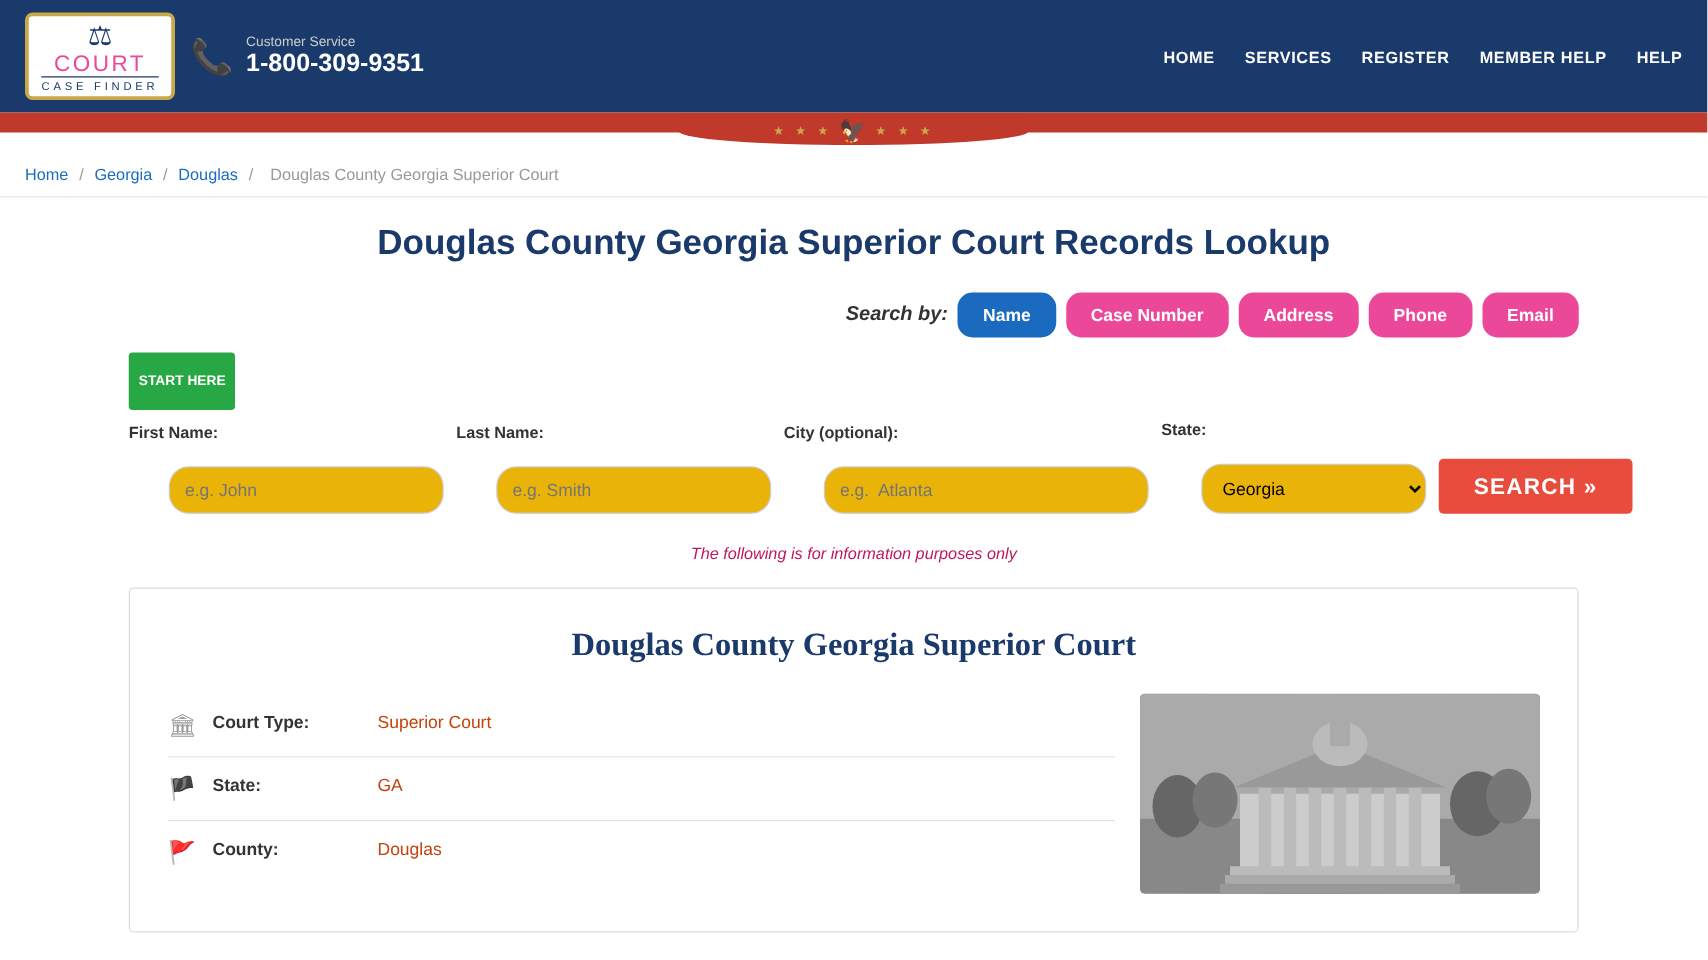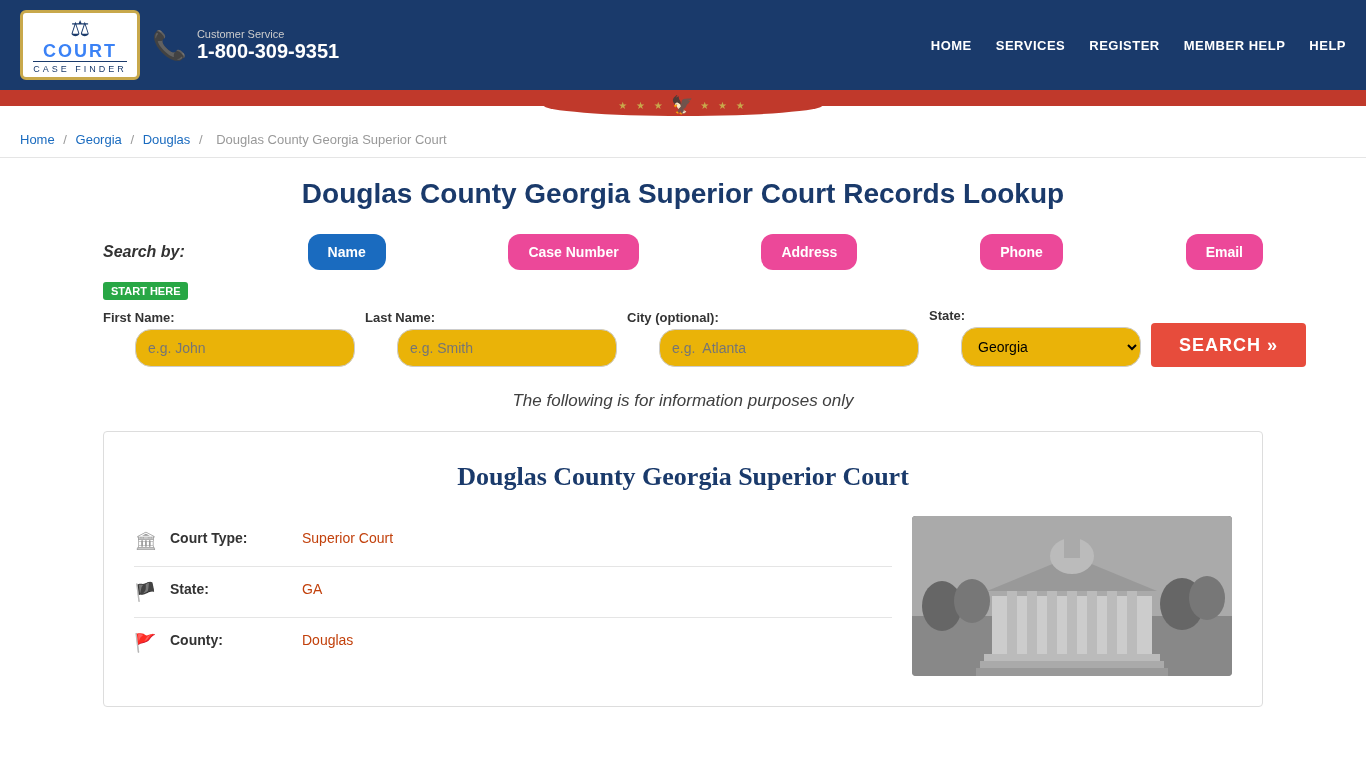--- a/index.html
+++ b/index.html
@@ -29,22 +29,22 @@
       align-items: center;
       justify-content: center;
       padding: 4px;
     }
     .logo-seal {
       font-size: 22px;
       color: #1a3a6b;
     }
     .logo-court {
       font-size: 18px;
-      font-weight: 700;
-      color: #3b82f6;
+      font-weight: 400;
+      color: #ec4899;
       letter-spacing: 2px;
       line-height: 1;
     }
     .logo-sub {
       font-size: 9px;
       letter-spacing: 3px;
       color: #1a3a6b;
       border-top: 1px solid #1a3a6b;
       padding-top: 2px;
       margin-top: 1px;
@@ -108,21 +108,21 @@
       margin-bottom: 24px;
     }
 
     
     .search-area {
       text-align: center;
     }
     .search-by-row {
       display: flex;
       align-items: center;
-      justify-content: space-between;
+      justify-content: flex-end;
       gap: 8px;
       margin-bottom: 12px;
     }
     .search-by-label {
       font-style: italic;
       font-weight: bold;
       font-size: 16px;
       color: #333;
     }
     .search-tab {
@@ -140,35 +140,35 @@
     .search-tab.inactive {
       background: #ec4899;
     }
 
     .start-here-badge {
       display: inline-block;
       background: #28a745;
       color: #fff;
       font-size: 11px;
       font-weight: bold;
-      padding: 3px 8px;
+      padding: 17px 8px;
       border-radius: 3px;
       margin-bottom: 8px;
     }
 
     .form-row {
       display: flex;
       gap: 10px;
       align-items: flex-end;
       margin-bottom: 12px;
     }
     .form-group {
       display: flex;
       flex-direction: column;
-      gap: 4px;
+      gap: 20px;
     }
     .form-group label {
       font-weight: bold;
       font-size: 13px;
       color: #333;
       text-align: left;
     }
     .form-group input, .form-group select {
       padding: 10px 12px;
       font-size: 14px;
@@ -193,22 +193,22 @@
       cursor: pointer;
       border-radius: 4px;
       letter-spacing: 1px;
       white-space: nowrap;
       height: 44px;
       align-self: flex-end;
     }
 
     .info-notice {
       font-style: italic;
-      color: #404040;
-      font-size: 17px;
+      color: #be185d;
+      font-size: 13px;
       margin: 12px 0;
     }
 
     
     .info-box {
       border: 1px solid #ddd;
       border-radius: 4px;
       padding: 30px;
       margin-top: 20px;
     }

